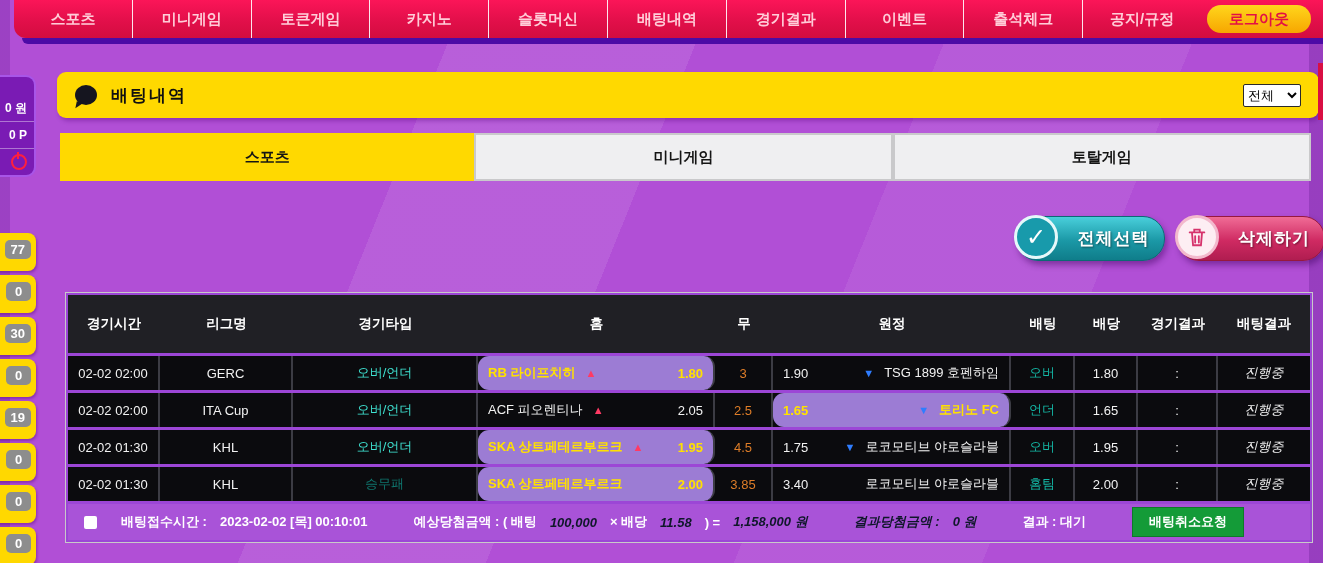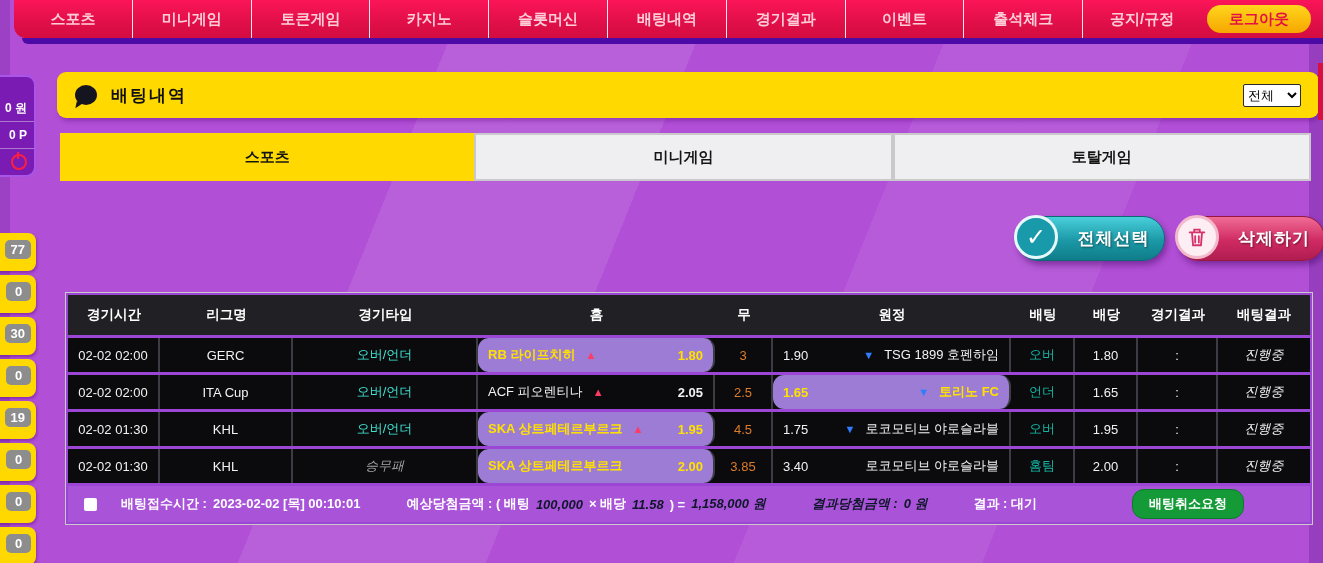--- a/index.html
+++ b/index.html
@@ -67,47 +67,47 @@
   .btn-selectall{left:1016px;width:147px;background:linear-gradient(180deg,#49cfdb 0%,#1b98a6 55%,#0f7d8a 100%);border:1px solid #0c6974;}
   .btn-selectall .circ{background:radial-gradient(circle at 35% 30%,#5fd9e4,#148費 60%,#148b9a);background-color:#189aab;border:3px solid #e6f8fa;color:#fff;font-size:24px;font-weight:bold;}
   .btn-delete{left:1177px;width:146px;background:linear-gradient(180deg,#f06c96 0%,#cf2a62 55%,#b01d50 100%);border:1px solid #97183f;}
   .btn-delete .circ{background:#fdeef3;border:3px solid #f3b9cd;}
 
   
   .bet-table{top:292px;left:65px;width:1248px;background:#9c46d6;border:1px solid #c9c9c9;
     padding:2px;box-sizing:border-box;}
   .trow{display:grid;grid-template-columns:92px 133px 185px 237px 58px 238px 64px 63px 80px auto;
     align-items:stretch;}
-  .thead{background:#202025;height:40px;}
+  .thead{background:#202025;height:58px;}
   .thead .th{display:flex;align-items:center;justify-content:center;color:#fff;font-weight:bold;font-size:13.5px;}
   .drow{background:#0b0b0e;height:34px;margin-top:3px;text-align:center;}
   .td{display:flex;align-items:center;justify-content:center;color:#f2f2f2;font-size:13px;
     border-right:2px solid #3c3c44;box-sizing:border-box;}
   .td:last-child{border-right:none;font-style:italic;}
   .t-cyan{color:#3fe3d2;}
-  .t-yel{color:#a3a3a3;font-style:italic;}
+  .t-yel{color:#0f766e;}
   .t-orange{color:#de7d28;}
   .t-gold{color:#14b8a6;}
   .cell-side{justify-content:flex-start;padding:0 10px;}
   .cell-side .arr{font-size:11px;margin:0 10px;}
   .arr.up{color:#ff3a64;} .arr.down{color:#2f7dff;}
-  .cell-home .odds{margin-left:auto;font-weight:bold;}
+  .cell-home .odds{margin-left:auto;}
   .cell-away .grp{margin-left:auto;display:flex;align-items:center;}
   .hl{background:#9c7cd4;border-radius:11px;}
   .hl .name,.hl .odds{color:#ffe100;font-weight:bold;}
 
   
   .summary{margin-top:3px;height:36px;background:#a953d8;display:flex;align-items:center;
     padding:0 16px;color:#fff;font-size:13px;font-weight:bold;}
   .chkbox{width:13px;height:13px;background:#fff;border-radius:2px;display:inline-block;cursor:pointer;}
-  .seg{margin-left:24px;display:inline-flex;gap:6px;align-items:center;white-space:nowrap;}
+  .seg{margin-left:24px;display:inline-flex;gap:13px;align-items:center;white-space:nowrap;}
   .seg.wide{margin-left:46px;}
   .yel{color:#0f172a;font-style:italic;}
   .cancel-btn{margin-left:auto;margin-right:50px;background:#149b38;border:1px solid #0e7a2b;color:#fff;
-    font-weight:bold;font-size:13px;padding:5px 16px;border-radius:12px;cursor:pointer;font-family:inherit;}
+    font-weight:bold;font-size:13px;padding:5px 16px;border-radius:0;cursor:pointer;font-family:inherit;}
 </style>
 </head>
 <body>
 
 <div class="abs nav">
   <div class="nav-item">스포츠</div>
   <div class="nav-item">미니게임</div>
   <div class="nav-item">토큰게임</div>
   <div class="nav-item">카지노</div>
   <div class="nav-item">슬롯머신</div>

